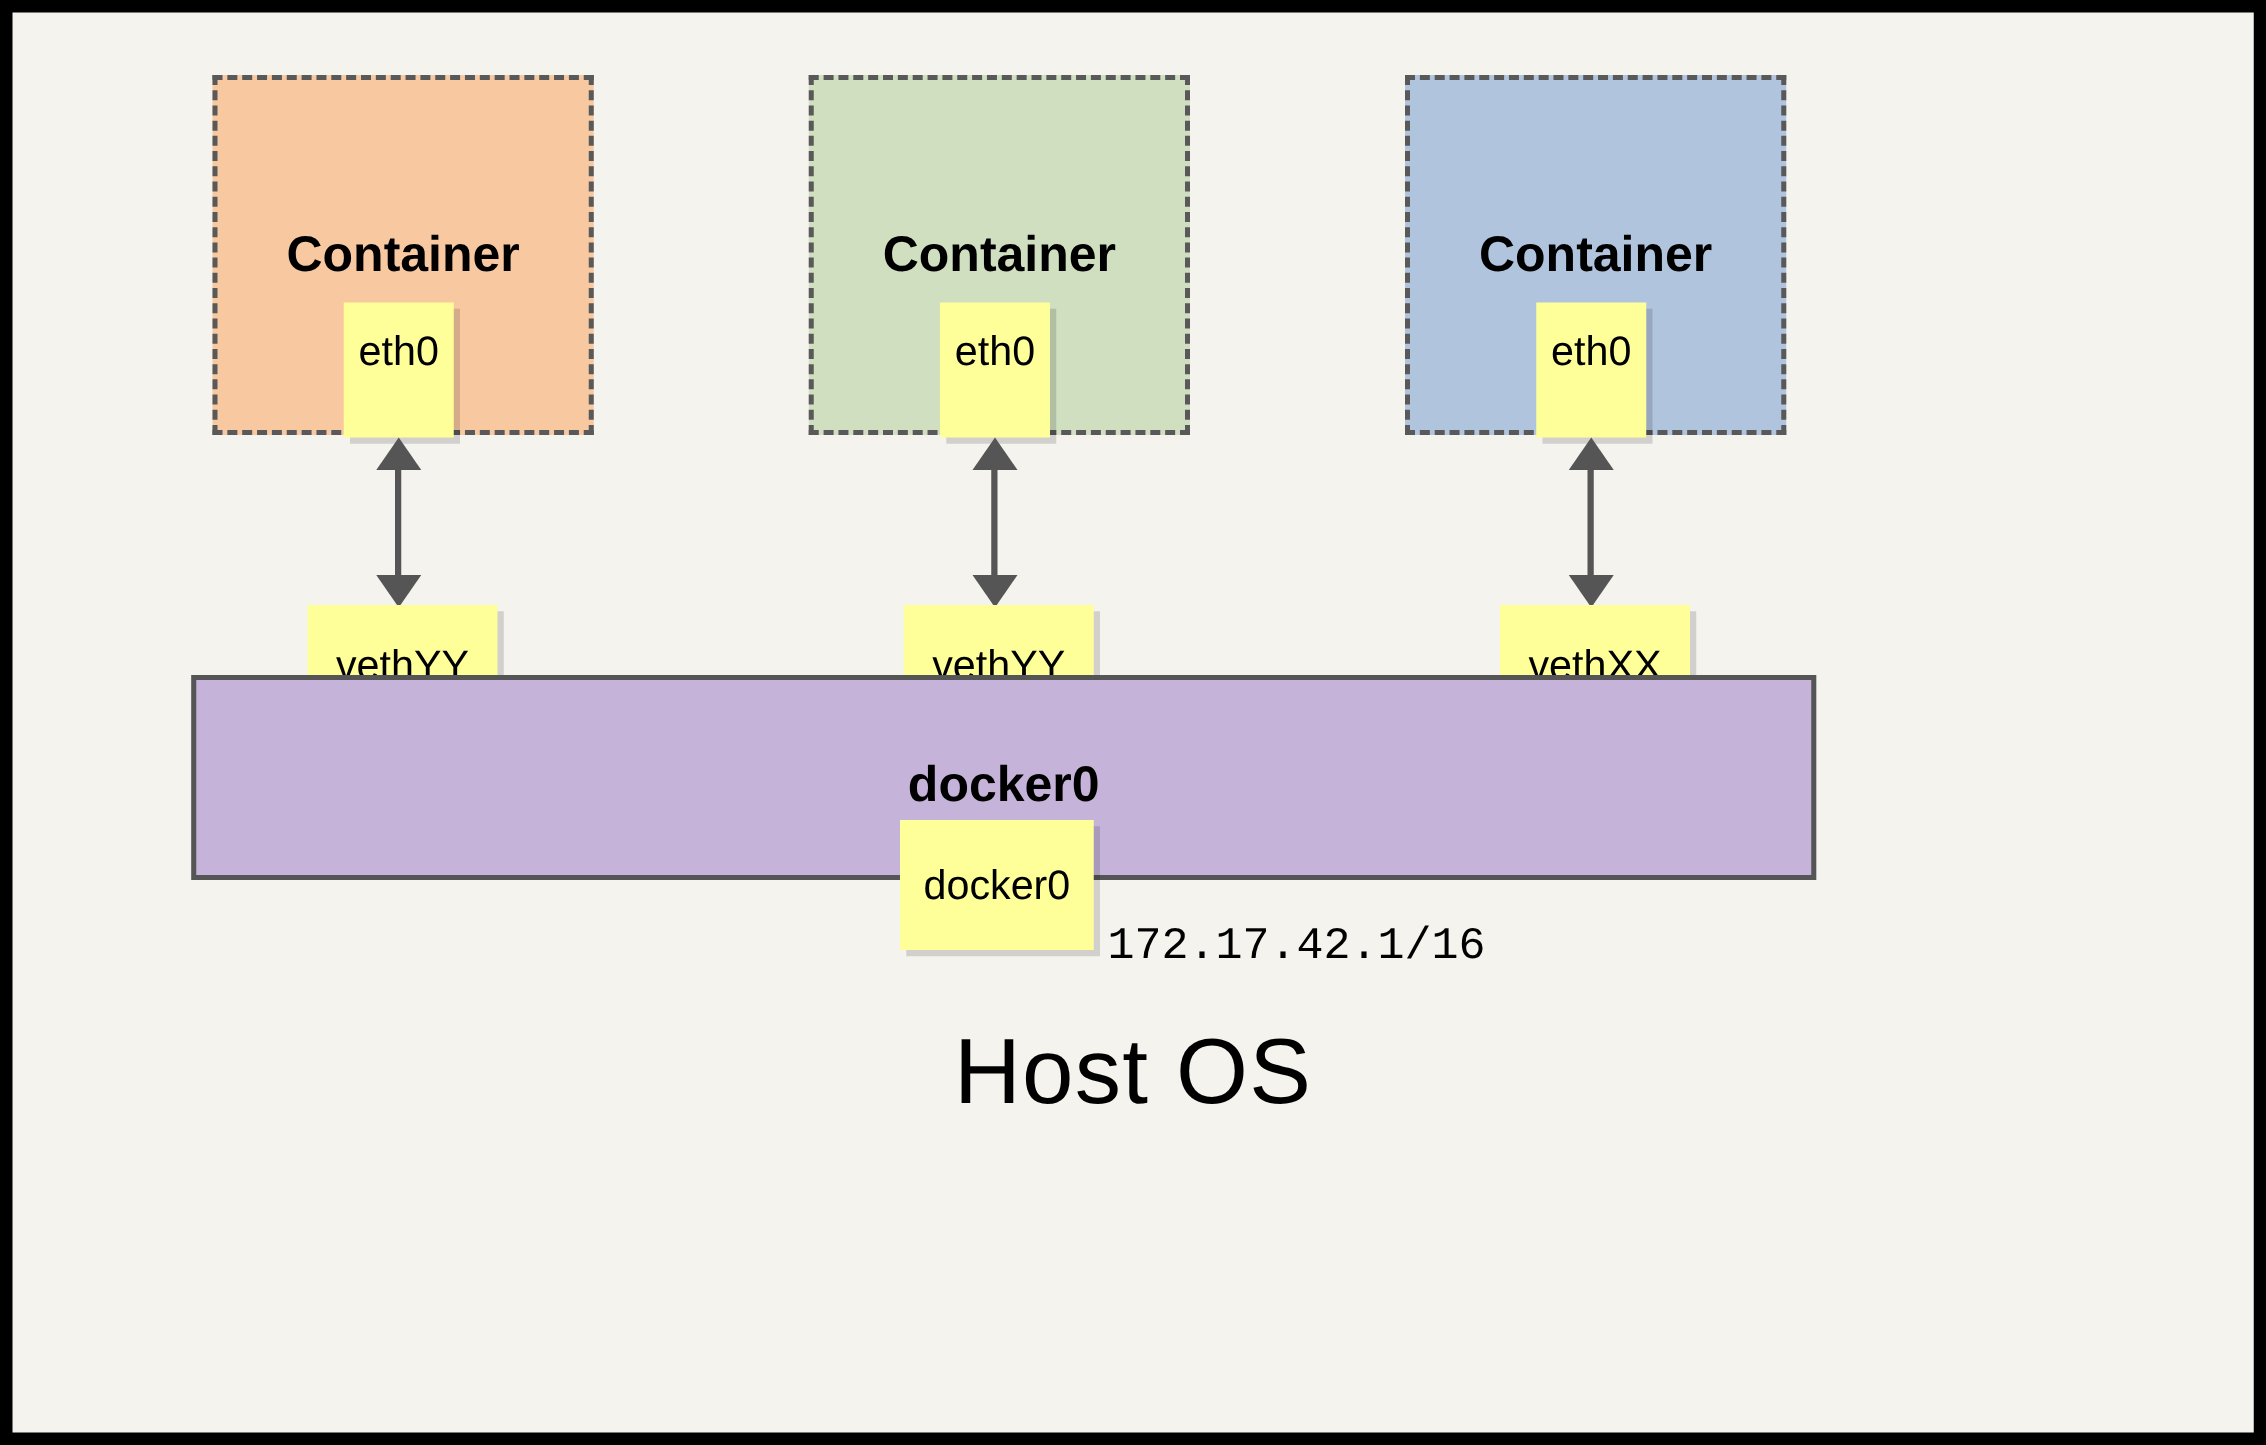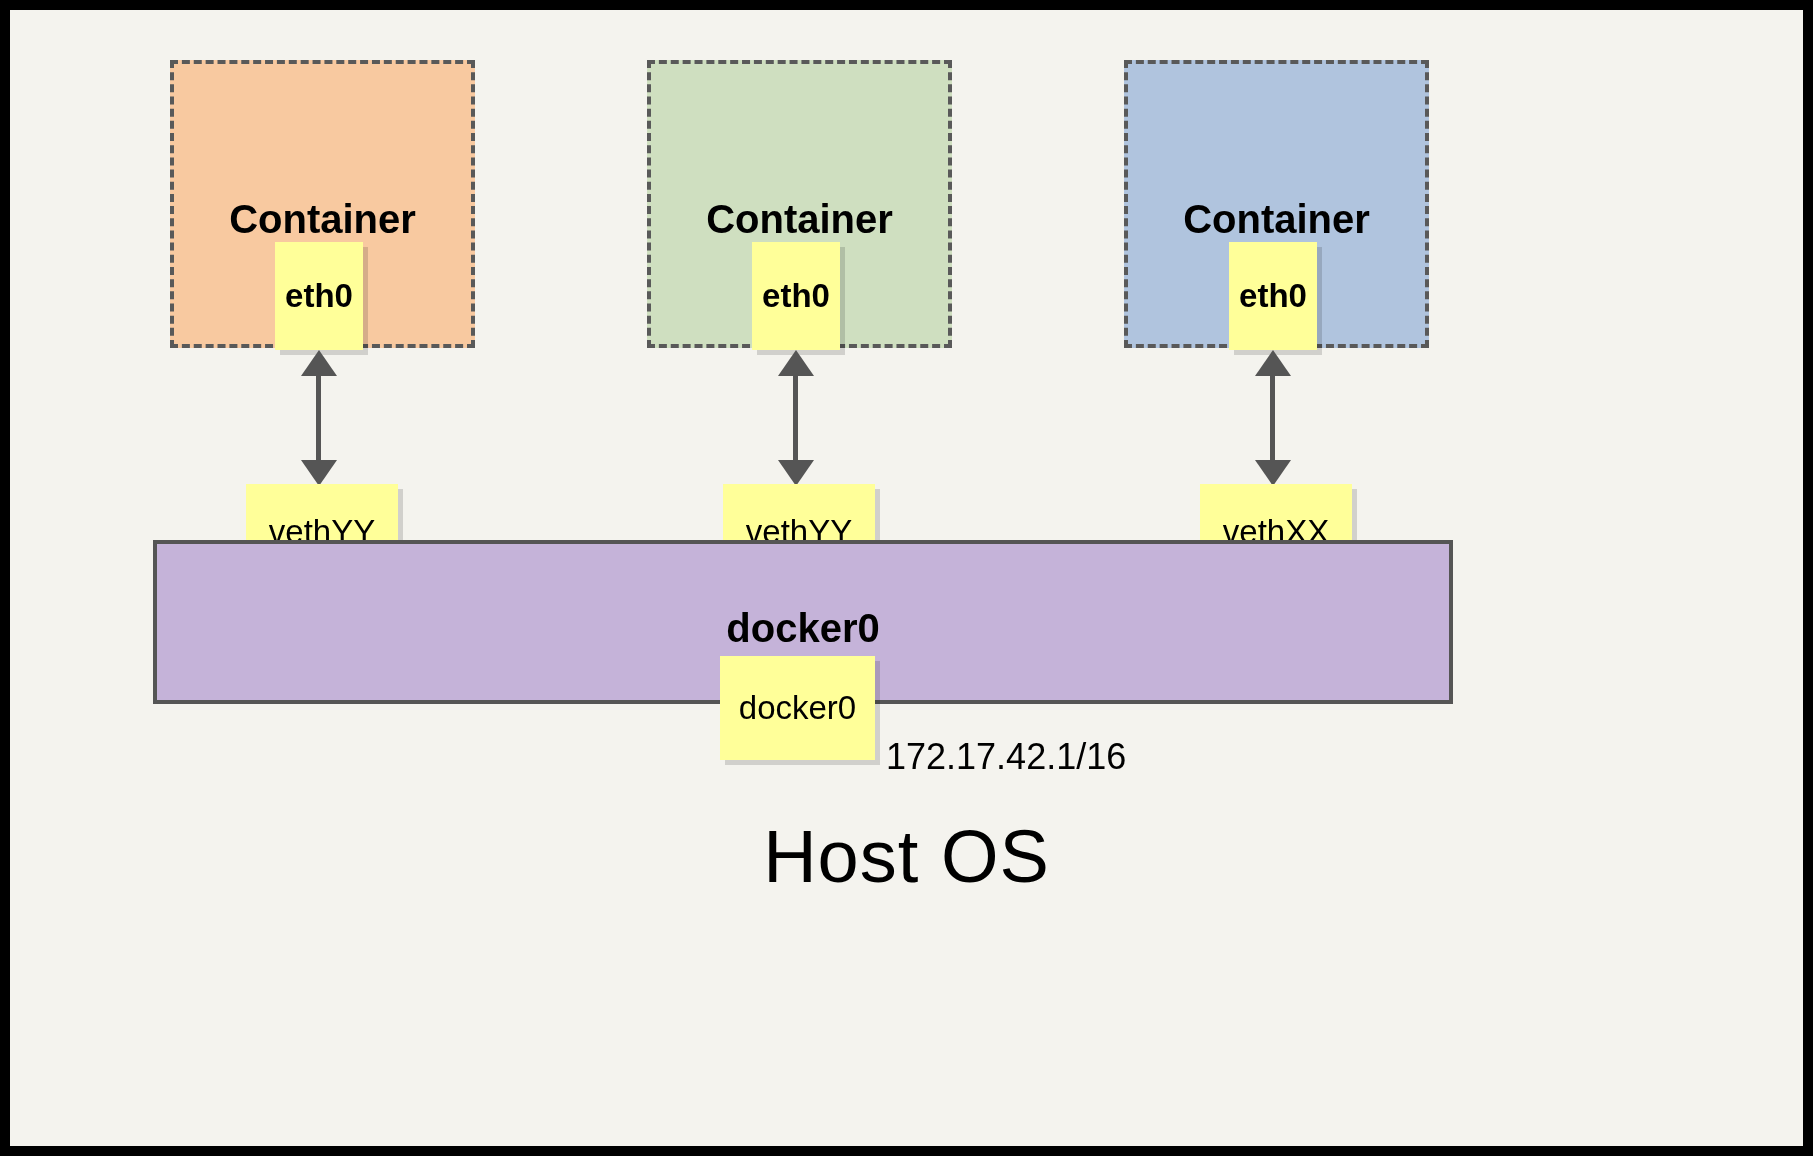--- a/index.html
+++ b/index.html
@@ -26,39 +26,37 @@
   }
   .container-title {
     position: absolute;
     left: 0;
     right: 0;
     text-align: center;
     font-size: 40px;
     font-weight: bold;
     color: #000000;
     letter-spacing: 0px;
-    margin-top: 15px;
   }
 
   
   .ybox {
     position: absolute;
     background: #ffff99;
     box-shadow: 5px 5px 0 rgba(0,0,0,0.14);
     display: flex;
     align-items: center;
     justify-content: center;
     font-size: 33px;
     color: #000000;
     box-sizing: border-box;
   }
   .ybox.eth {
     align-items: flex-start;
-    padding-top: 35px;
-    font-weight: bold;
+    padding-top: 20px;
   }
 
   
   .arrow-shaft {
     position: absolute;
     width: 5px;
     background: #555555;
   }
   .arrow-head {
     position: absolute;
@@ -159,17 +157,17 @@
   </div>
 
   <div id="docker-bar" style="left:143px; top:530px; width:1300px; height:164px;">
     <div id="docker-bar-label" style="top:62px;">docker0</div>
   </div>
 
   <div class="ybox" style="left:710px; top:646px; width:155px; height:104px;">
     <span>docker0</span>
   </div>
 
-  <div id="ip-label" style="left:876px; top:726px;">172.17.42.1/16</div>
+  <div id="ip-label" style="left:876px; top:726px;font-family:Liberation Mono, monospace;">172.17.42.1/16</div>
 
   <div id="host-os-label" style="top:804px;">Host OS</div>
 
 </div>
 
 </body></html>

